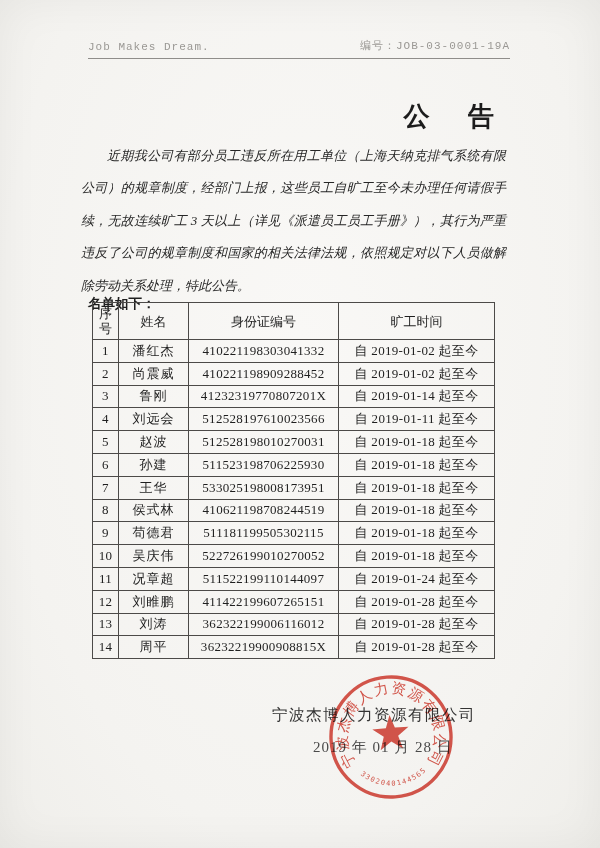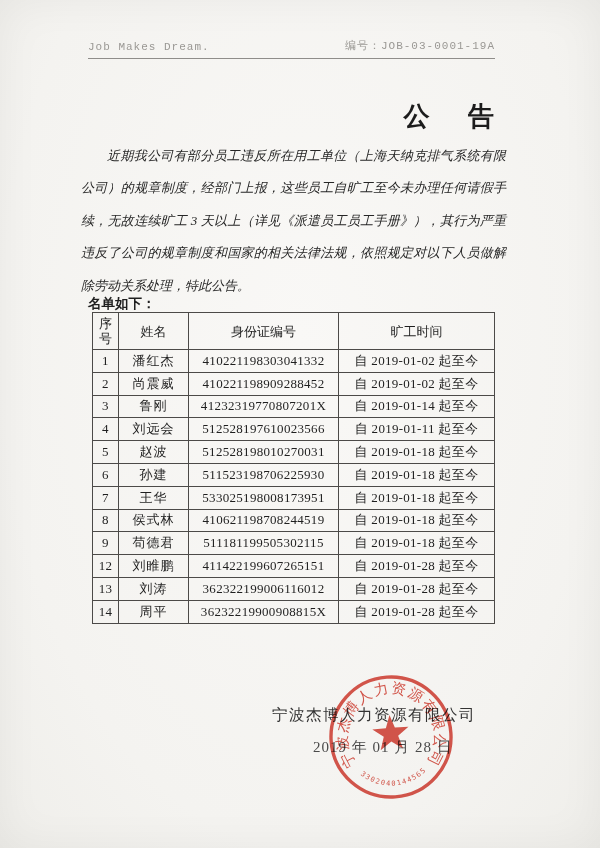--- a/index.html
+++ b/index.html
@@ -14,21 +14,21 @@
     height: 848px;
     background:
       radial-gradient(ellipse at 50% 40%, #f9f8f6 0%, #f4f3f0 70%, #efeeea 100%);
     box-shadow: inset 0 0 45px rgba(0,0,0,0.05);
     overflow: hidden;
     color: #2c2c2c;
   }
   
   .doc-header {
     position: absolute;
-    left: 88px; right: 105px; top: 38px;
+    left: 88px; right: 90px; top: 38px;
     display: flex;
     justify-content: space-between;
     align-items: flex-end;
     padding-bottom: 5px;
     border-bottom: 1.5px solid #8f8d8a;
     font-family: "Liberation Mono", "DejaVu Sans Mono", monospace;
     font-size: 11px;
     color: #9a9894;
     letter-spacing: 1px;
   }
@@ -59,21 +59,21 @@
     position: absolute;
     left: 88px; top: 295px;
     font-size: 13.5px;
     font-weight: bold;
     color: #1f1f1f;
     text-align: center;
   }
   
   table.roster {
     position: absolute;
-    left: 92px; top: 312px;
+    left: 92px; top: 302px;
     border-collapse: collapse;
     table-layout: fixed;
     width: 402px;
     color: #1f1f1f;
   }
   table.roster th, table.roster td {
     border: 1px solid #4c4a48;
     text-align: center;
     vertical-align: middle;
     overflow: hidden;
@@ -196,20 +196,32 @@
           <td>410621198708244519</td>
           <td>自 2019-01-18 起至今</td>
         </tr>
         <tr>
           <td>9</td>
           <td>苟德君</td>
           <td>511181199505302115</td>
           <td>自 2019-01-18 起至今</td>
         </tr>
         <tr>
+          <td>10</td>
+          <td>吴庆伟</td>
+          <td>522726199010270052</td>
+          <td>自 2019-01-18 起至今</td>
+        </tr>
+        <tr>
+          <td>11</td>
+          <td>况章超</td>
+          <td>511522199110144097</td>
+          <td>自 2019-01-24 起至今</td>
+        </tr>
+        <tr>
           <td>12</td>
           <td>刘睢鹏</td>
           <td>411422199607265151</td>
           <td>自 2019-01-28 起至今</td>
         </tr>
         <tr>
           <td>13</td>
           <td>刘涛</td>
           <td>362322199006116012</td>
           <td>自 2019-01-28 起至今</td>

